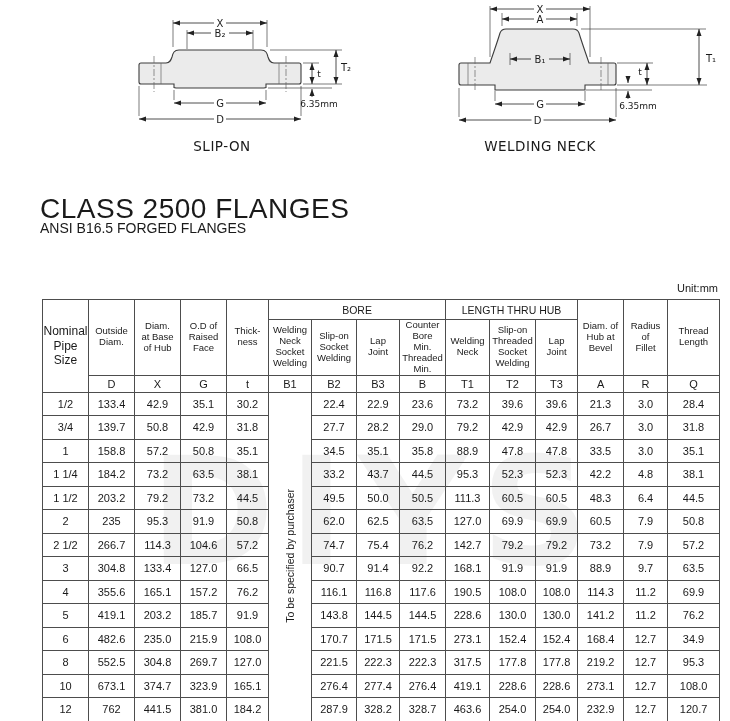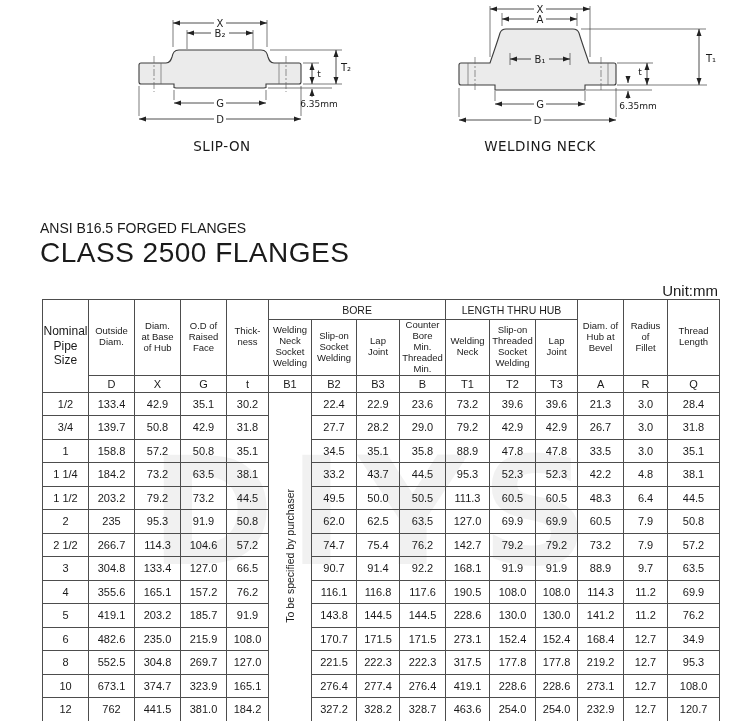--- a/index.html
+++ b/index.html
@@ -3,23 +3,23 @@
 <meta charset="utf-8">
 <style>
   html,body{margin:0;padding:0;background:#fff;}
   .page{position:relative;width:730px;height:721px;background:#fff;overflow:hidden;
         font-family:"Liberation Sans",sans-serif;color:#1a1a1a;}
   .watermark{position:absolute;left:150px;top:425px;font-size:150px;font-weight:bold;
         letter-spacing:14px;color:#000;opacity:0.05;z-index:0;pointer-events:none;
         font-family:"DejaVu Sans",sans-serif;white-space:nowrap;}
   .diagram{position:absolute;top:0;z-index:1;}
   .diagram text{font-family:"DejaVu Sans","Liberation Sans",sans-serif;fill:#1a1a1a;}
-  .title{position:absolute;left:40px;top:193px;font-size:28px;letter-spacing:0.5px;z-index:1;margin-top:44px;}
+  .title{position:absolute;left:40px;top:193px;font-size:28px;letter-spacing:0.5px;z-index:1;}
   .subtitle{position:absolute;left:40px;top:220px;font-size:14px;z-index:1;}
-  .unit{position:absolute;left:42px;top:282px;width:676px;text-align:right;font-size:15px;z-index:1;}
+  .unit{position:absolute;left:42px;top:282px;width:676px;text-align:right;font-size:11px;z-index:1;}
   table.spec{position:absolute;left:42px;top:299px;width:676px;border-collapse:collapse;
         table-layout:fixed;z-index:1;background:transparent;}
   .spec th,.spec td{border:1px solid #4d4d4d;text-align:center;vertical-align:middle;
         padding:0;font-weight:normal;background:transparent;}
   .spec th.grp{height:19px;font-size:10.5px;}
   .spec th.lbl{font-size:9.5px;line-height:1.15;white-space:pre-line;}
   .spec th.nps{font-size:12px;white-space:pre-line;line-height:1.2;}
   .spec tr.lblrow{height:47px;}
   .spec th.ltr{height:16px;font-size:11px;}
   .spec tbody td{height:22.5px;font-size:11px;}
@@ -456,21 +456,21 @@
           <td>273.1</td>
           <td>12.7</td>
           <td>108.0</td>
         </tr>
         <tr>
           <td>12</td>
           <td>762</td>
           <td>441.5</td>
           <td>381.0</td>
           <td>184.2</td>
-          <td>327.2</td>
+          <td>287.9</td>
           <td>328.2</td>
           <td>328.7</td>
           <td>463.6</td>
           <td>254.0</td>
           <td>254.0</td>
           <td>232.9</td>
           <td>12.7</td>
           <td>120.7</td>
         </tr>
       </tbody>

